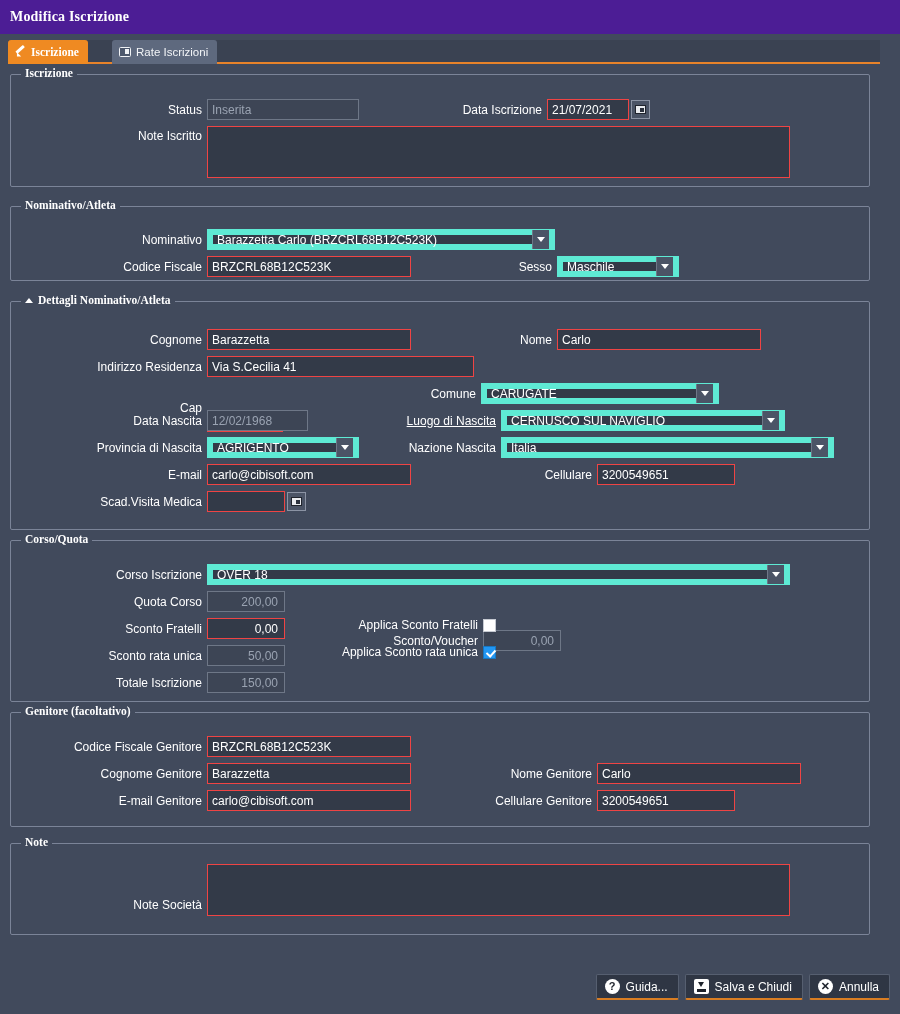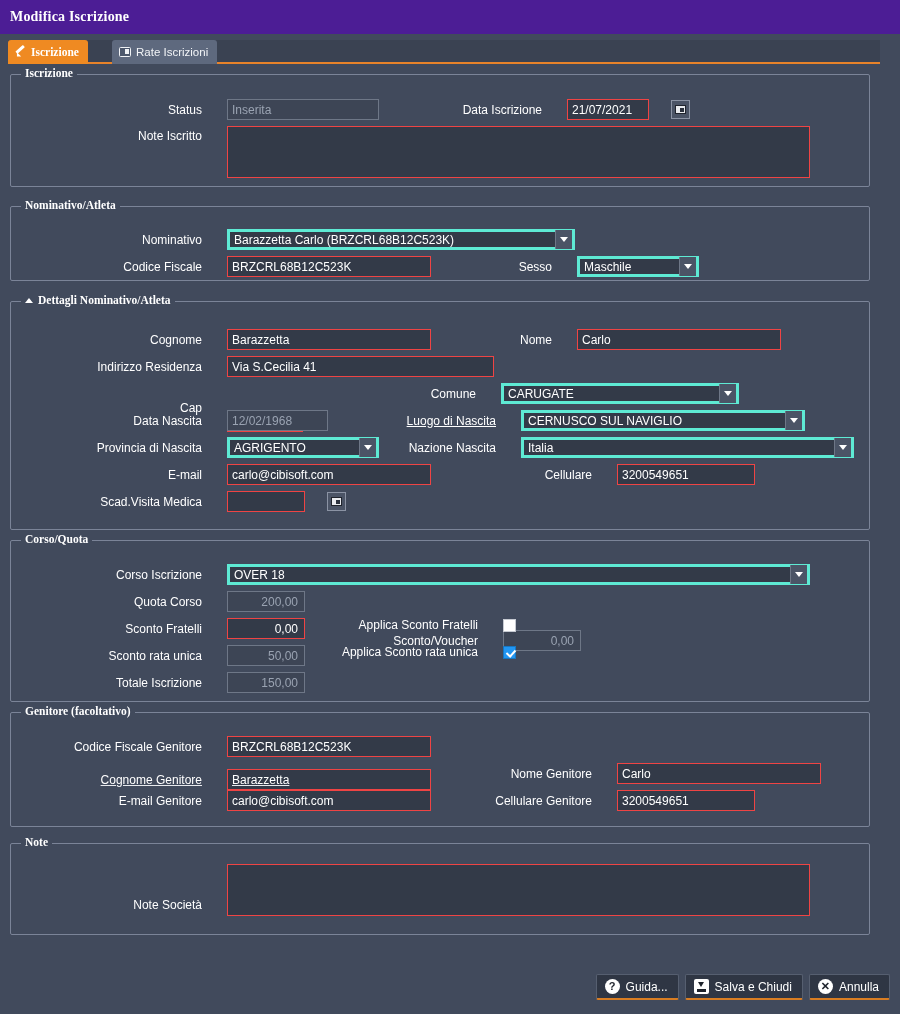--- a/index.html
+++ b/index.html
@@ -85,21 +85,21 @@
   }
   .caret-up {
     width: 0; height: 0; display: inline-block;
     border-left: 4.5px solid transparent;
     border-right: 4.5px solid transparent;
     border-bottom: 5px solid #ffffff;
     margin-right: 1px;
   }
 
   
-  .row { position: absolute; display: flex; align-items: center; gap: 20px; }
+  .row { position: absolute; display: flex; align-items: center; }
   .lbl {
     text-align: right; color: #ffffff; font-size: 12px;
     padding-right: 5px; white-space: nowrap;
     font-family: "Liberation Sans", sans-serif;
   }
 
   .fld {
     background: #333a48;
     border: 1px solid #ef4444;
     color: #ffffff;
@@ -117,21 +117,21 @@
   }
   .fld.num { text-align: right; padding-right: 6px; }
 
   textarea.fld {
     padding: 3px 4px; resize: none; line-height: 15px;
   }
 
   
   .sel {
     position: relative; height: 21px;
-    background: #333a48; border: 3px solid #5eead4;
+    background: #333a48; border: 6px solid #5eead4;
     display: flex; align-items: center;
   }
   .sel .val {
     color: #ffffff; font-size: 12px; padding-left: 4px;
     white-space: nowrap; overflow: hidden; text-overflow: ellipsis;
     flex: 1;
   }
   .sel .arrow {
     width: 17px; height: 19px; flex: 0 0 17px;
     background: #4b5466;
@@ -405,21 +405,21 @@
 <div class="fs" style="top:712px; height:115px;">
   <div class="legend">
     <span>Genitore (facoltativo)</span>
   </div>
 
   <div class="row" style="left:0px; top:23px;">
     <div class="lbl" style="width:196px;">Codice Fiscale Genitore</div>
     <input class="fld" style="width: 204px;" value="BRZCRL68B12C523K">
   </div>
 
-  <div class="row" style="left:0px; top:56px;text-decoration:underline;">
+  <div class="row" style="left:0px; top:50px;">
     <div class="lbl" style="width:196px;">Cognome Genitore</div>
     <input class="fld" style="width: 204px;" value="Barazzetta">
   </div>
   <div class="row" style="left:474px; top:50px;">
     <div class="lbl" style="width:112px;">Nome Genitore</div>
     <input class="fld" style="width: 204px;" value="Carlo">
   </div>
 
   <div class="row" style="left:0px; top:77px;">
     <div class="lbl" style="width:196px;">E-mail Genitore</div>

